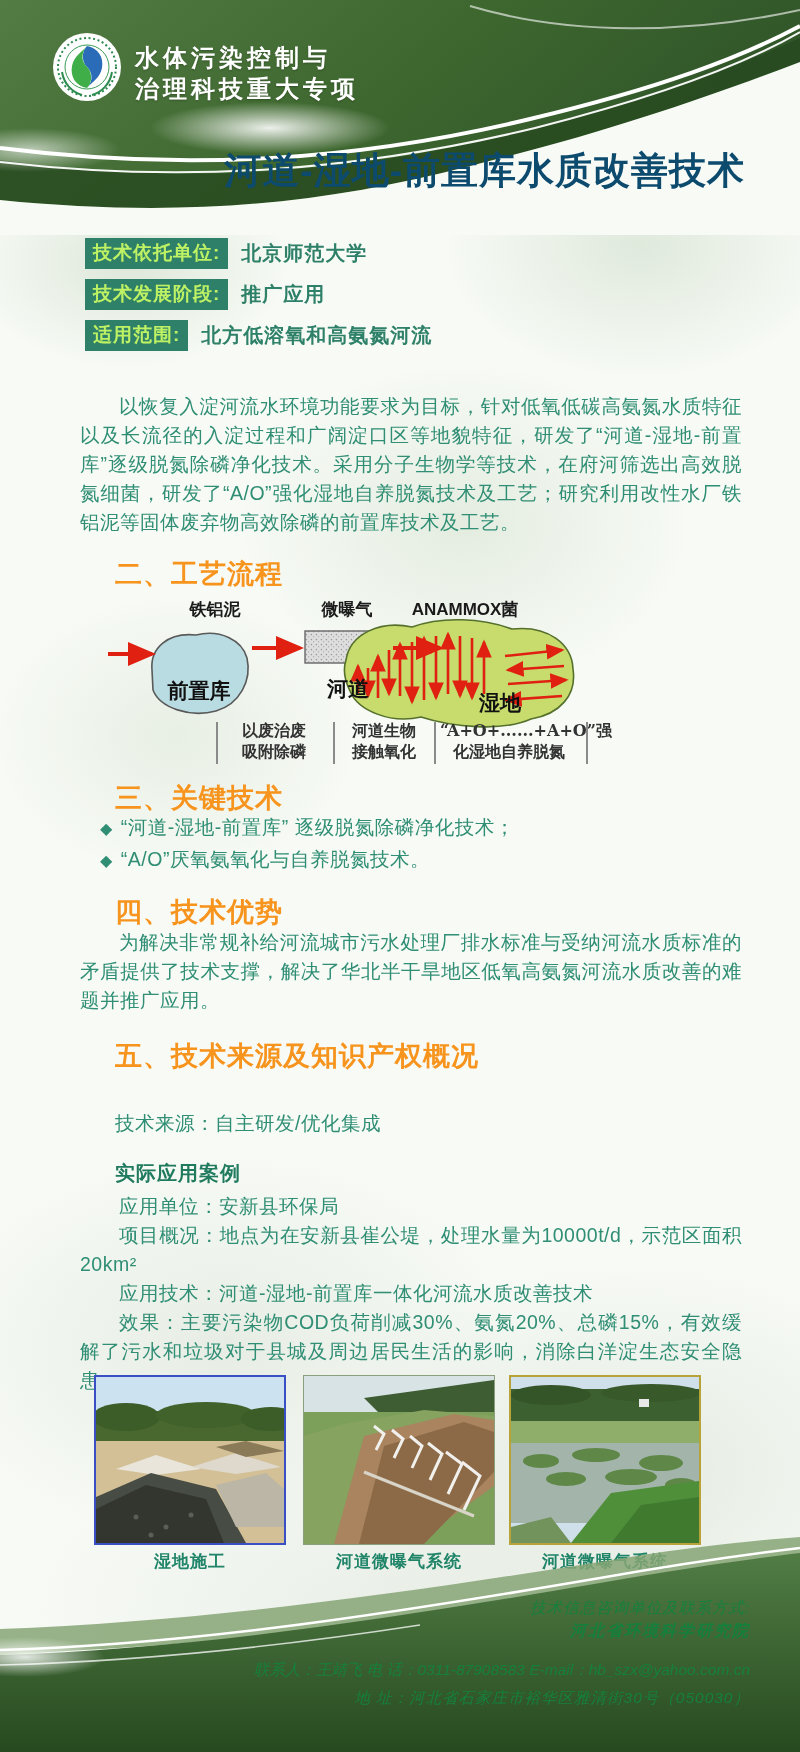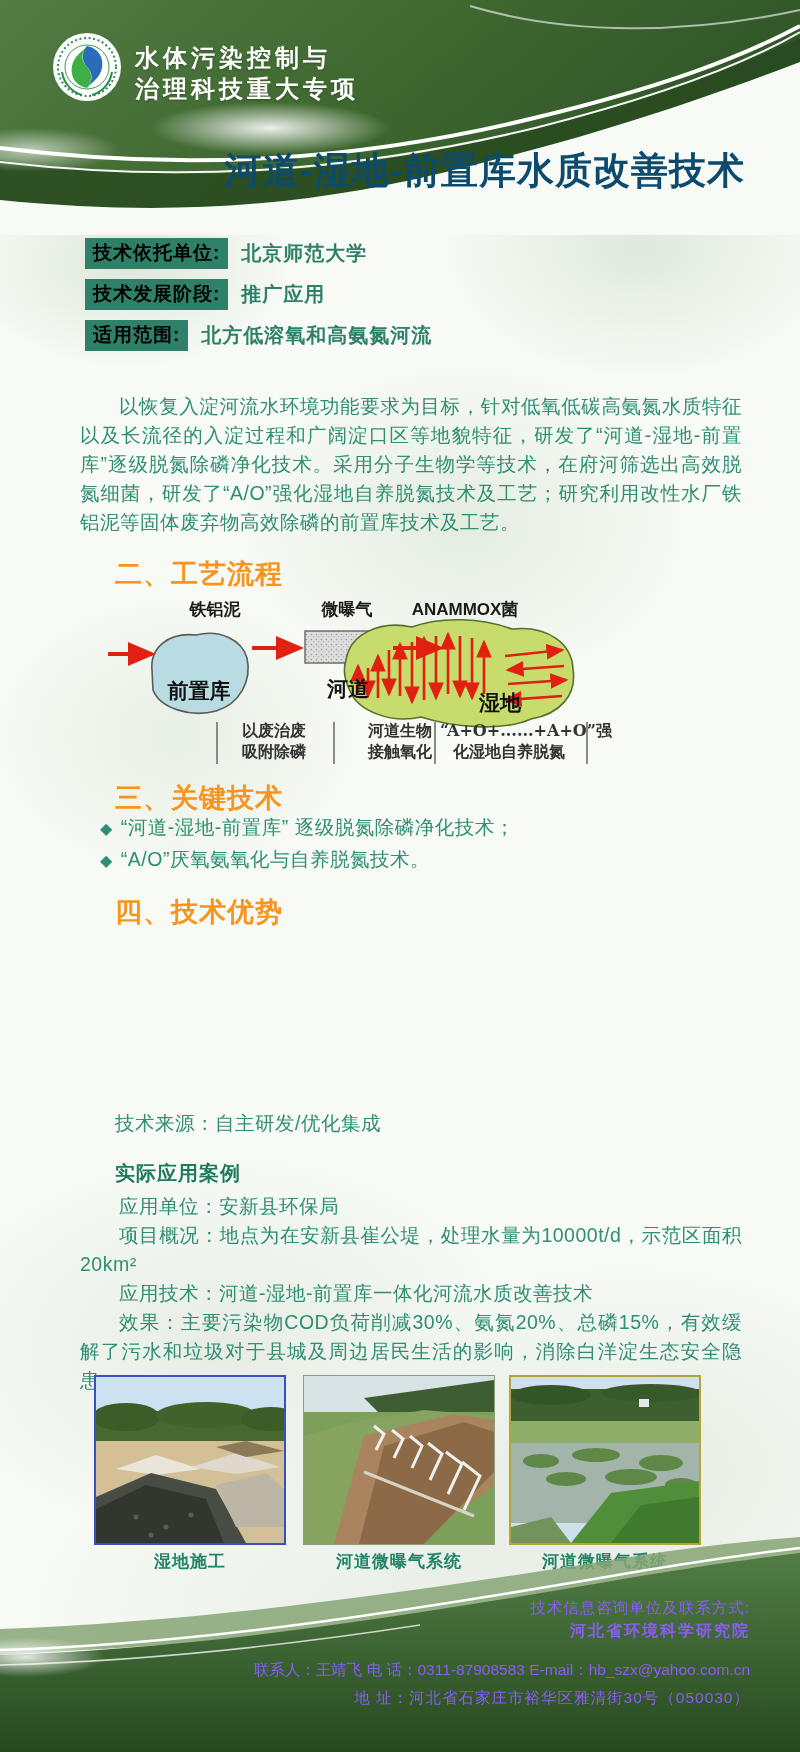--- a/index.html
+++ b/index.html
@@ -17,21 +17,21 @@
   
   .hdr-svg{position:absolute;top:0;left:0;}
   .logo{position:absolute;left:52px;top:32px;width:70px;height:70px;}
   .prog-name{position:absolute;left:135px;top:42px;color:#fff;font-weight:bold;
     font-size:24px;line-height:31px;letter-spacing:4px;text-shadow:0 1px 2px rgba(0,0,0,.25);}
   .title{position:absolute;top:146px;left:0;width:745px;text-align:right;
     color:#0c4a6e;font-size:37px;font-weight:bold;letter-spacing:1px;}
   
   .info{position:absolute;left:85px;top:238px;}
   .info-row{display:flex;align-items:center;margin-bottom:11px;height:30px;}
-  .info-box{background:#2e8168;color:#000000;font-size:19px;font-weight:bold;
+  .info-box{background:#2e8168;color:#bef264;font-size:19px;font-weight:bold;
     padding:2px 8px 3px 8px;letter-spacing:1px;}
   .info-val{color:#2e8168;font-size:20px;font-weight:bold;margin-left:13px;letter-spacing:1px;}
   
   .sec-h{position:absolute;left:115px;color:#f7941d;font-size:27px;font-weight:bold;letter-spacing:1px;}
   .body-txt{position:absolute;left:80px;width:662px;color:#2f8e74;font-size:19.5px;
     line-height:29px;text-align:justify;text-indent:2em;letter-spacing:.5px;}
   .bullet{position:absolute;left:100px;color:#2f8e74;font-size:19.5px;letter-spacing:.5px;}
   .bullet .dia{font-size:16px;margin-right:8px;}
   .plain-line{position:absolute;left:115px;color:#2f8e74;font-size:19.5px;letter-spacing:.5px;}
   .case-h{position:absolute;left:115px;color:#1f7a5e;font-size:20px;font-weight:bold;letter-spacing:1px;}
@@ -44,21 +44,21 @@
   .dg-cap{position:absolute;top:122px;color:#333;font-weight:bold;font-size:16px;line-height:21px;
     text-align:center;font-family:"DejaVu Serif","Liberation Serif",serif;}
   .dg-bar{position:absolute;top:124px;width:2px;height:42px;background:#8a8a8a;}
   
   .photo{position:absolute;top:1375px;width:192px;height:170px;box-sizing:border-box;}
   .photo svg{display:block;}
   .photo-cap{position:absolute;top:1550px;width:192px;text-align:center;
     color:#1f8468;font-size:17px;font-weight:bold;letter-spacing:1px;}
   
   .ftr-svg{position:absolute;left:0;top:1537px;}
-  .ftr-txt{position:absolute;right:50px;text-align:right;color:#8b5cf6;}
+  .ftr-txt{position:absolute;right:50px;text-align:right;color:#15803d;font-style:italic;}
   .ftr-intro{top:1598px;font-size:15.5px;letter-spacing:1px;}
   .ftr-org{top:1621px;font-size:16px;font-weight:bold;letter-spacing:2px;}
   .ftr-contact{top:1660px;font-size:15.5px;}
   .ftr-addr{top:1688px;font-size:15.5px;letter-spacing:1px;}
 </style>
 </head>
 <body>
 
 <div class="poster">
   <div class="bg-map"></div>
@@ -173,42 +173,44 @@
       <text x="248" y="98" text-anchor="middle" font-size="21" font-weight="bold" font-family="DejaVu Serif, Liberation Serif, serif" fill="#111">河道</text>
       <text x="400" y="112" text-anchor="middle" font-size="21" font-weight="bold" font-family="DejaVu Serif, Liberation Serif, serif" fill="#111">湿地</text>
     </svg>
 
     <div class="dg-bar" style="left:116px;"></div>
     <div class="dg-cap" style="left:126px;width:96px;">
       <div>以废治废</div>
       <div>吸附除磷</div>
     </div>
     <div class="dg-bar" style="left:233px;"></div>
-    <div class="dg-cap" style="left:256px;width:88px;text-align:center;">
+    <div class="dg-cap" style="left:240px;width:88px;text-align:center;">
       <div>河道生物</div>
       <div>接触氧化</div>
     </div>
     <div class="dg-bar" style="left:334px;"></div>
     <div class="dg-cap" style="left:340px;width:138px;">
       <div>“A+O+......+A+O”强</div>
       <div>化湿地自养脱氮</div>
     </div>
     <div class="dg-bar" style="left:486px;"></div>
   </div>
 
   <div class="sec-h" style="top:780px;">三、关键技术</div>
   <div class="bullet" style="top:814px;">
     <span class="dia">◆</span><span>“河道-湿地-前置库” 逐级脱氮除磷净化技术；</span>
   </div>
   <div class="bullet" style="top:846px;">
     <span class="dia">◆</span><span>“A/O”厌氧氨氧化与自养脱氮技术。</span>
   </div>
 
   <div class="sec-h" style="top:894px;">四、技术优势</div>
-
+  <div class="body-txt" style="top:928px;">为解决非常规补给河流城市污水处理厂排水标准与受纳河流水质标准的矛盾提供了技术支撑，解决了华北半干旱地区低氧高氨氮河流水质改善的难题并推广应用。</div>
+
+  <div class="sec-h" style="top:1038px;">五、技术来源及知识产权概况</div>
   <div class="plain-line" style="top:1074px;margin-top:36px;">技术来源：自主研发/优化集成</div>
 
   <div class="case-h" style="top:1160px;">实际应用案例</div>
   <div class="case-block" style="top:1192px;">
     <p>应用单位：安新县环保局</p>
     <p>项目概况：地点为在安新县崔公堤，处理水量为10000t/d，示范区面积20km²</p>
     <p>应用技术：河道-湿地-前置库一体化河流水质改善技术</p>
     <p>效果：主要污染物COD负荷削减30%、氨氮20%、总磷15%，有效缓解了污水和垃圾对于县城及周边居民生活的影响，消除白洋淀生态安全隐患。</p>
   </div>
 

